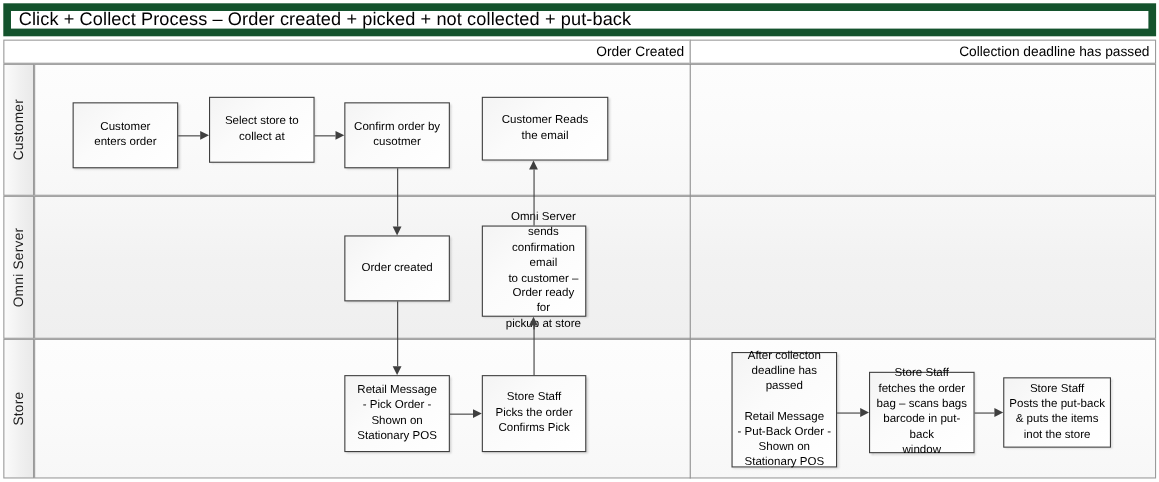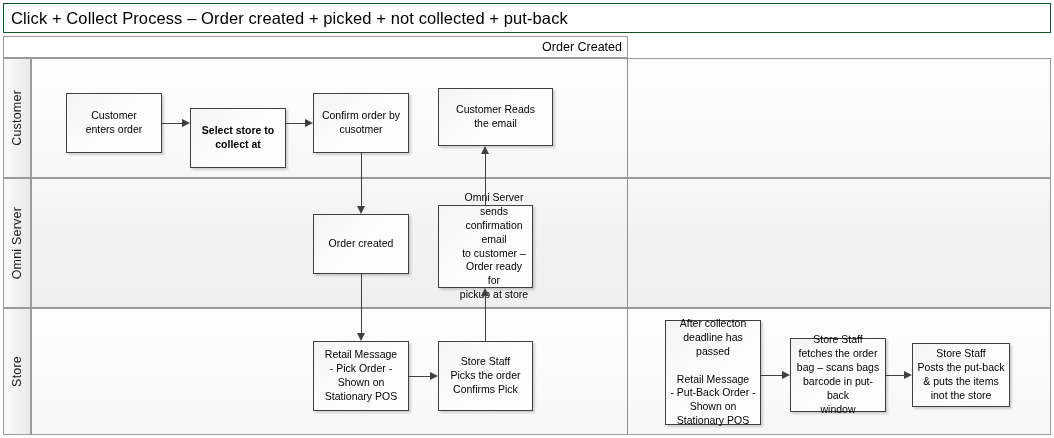--- a/index.html
+++ b/index.html
@@ -15,21 +15,21 @@
     overflow: hidden;
     background: #ffffff;
   }
   
   #title-bar {
     position: absolute;
     left: 3px;
     top: 3px;
     width: 1048px;
     height: 30px;
-    border: 1px solid #14532d;
+    border: 7px solid #14532d;
     background: #ffffff;
     box-sizing: border-box;
     display: flex;
     align-items: center;
     padding-left: 7px;
   }
   #title-bar .title-text {
     font-size: 16.5px;
     color: #000000;
     letter-spacing: 0.1px;
@@ -147,40 +147,43 @@
 
 <div id="canvas">
 
   <div id="title-bar">
     <span class="title-text">Click + Collect Process – Order created + picked + not collected + put-back</span>
   </div>
 
   <div class="phase-header" id="phase-0">
     <span class="phase-text">Order Created</span>
   </div>
+  <div class="phase-header" id="phase-1">
+    <span class="phase-text">Collection deadline has passed</span>
+  </div>
 
   <div class="lane-label" style="top:58px; height:120px;">
     <span>Customer</span>
   </div>
   <div class="lane-label" style="top:178px; height:130px;">
     <span>Omni Server</span>
   </div>
   <div class="lane-label" style="top:308px; height:127px;">
     <span>Store</span>
   </div>
 
   <div class="lane-body white" style="top:58px; height:120px;"></div>
   <div class="lane-body" style="top:178px; height:130px;"></div>
   <div class="lane-body white" style="top:308px; height:127px;"></div>
 
   <div class="phase-divider"></div>
 
   <div class="node" style="left:66px;  top:93px;  width:96px;  height:60px;">Customer
 enters order</div>
-  <div class="node" style="left:190px; top:108px;  width:96px;  height:60px;font-weight:bold;">Select store to
+  <div class="node" style="left:190px; top:88px;  width:96px;  height:60px;">Select store to
 collect at</div>
   <div class="node" style="left:313px; top:93px;  width:96px;  height:60px;">Confirm order by
 cusotmer</div>
   <div class="node" style="left:438px; top:88px;  width:115px;  height:58px;">Customer Reads
 the email</div>
 
   <div class="node" style="left:313px; top:214px; width:96px;  height:60px;">Order created</div>
   <div class="node" style="left:438px; top:205px; width:95px;  height:83px;padding-left:20px;">Omni Server sends
 confirmation email
 to customer –

